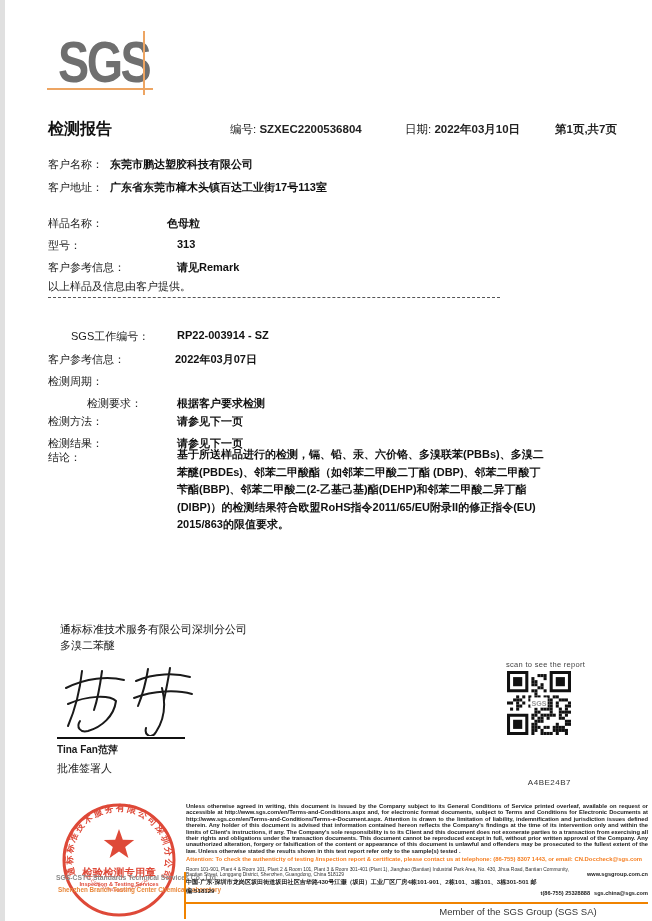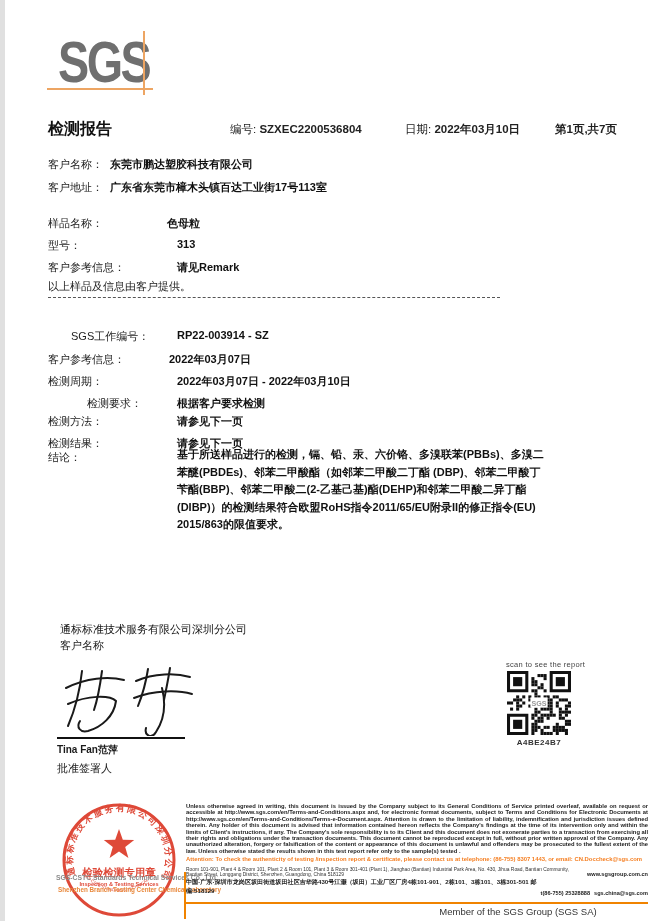--- a/index.html
+++ b/index.html
@@ -72,35 +72,34 @@
   <div class="abs val" style="left:177px;top:238px;">313</div>
   <div class="abs lbl" style="left:48px;top:260px;">客户参考信息：</div>
   <div class="abs val" style="left:177px;top:260px;">请见Remark</div>
   <div class="abs lbl" style="left:48px;top:279px;">以上样品及信息由客户提供。</div>
 
   <div class="abs dashed-sep" style="left:48px;top:297px;width:452px;"></div>
 
   <div class="abs lbl" style="left:48px;top:329px;margin-left:23px;">SGS工作编号：</div>
   <div class="abs val" style="left:177px;top:329px;">RP22-003914 - SZ</div>
   <div class="abs lbl" style="left:48px;top:352px;">客户参考信息：</div>
-  <div class="abs val" style="left:169px;top:352px;">2022年03月07日</div>
+  <div class="abs val" style="left:175px;top:352px;">2022年03月07日</div>
   <div class="abs lbl" style="left:48px;top:374px;">检测周期：</div>
-  <div class="abs val" style="left:177px;top:374px;">2022年03月07日 - 2022年03月10日</div>
   <div class="abs lbl" style="left:48px;top:396px;margin-left:39px;">检测要求：</div>
   <div class="abs val" style="left:177px;top:396px;">根据客户要求检测</div>
   <div class="abs lbl" style="left:48px;top:414px;">检测方法：</div>
   <div class="abs val" style="left:177px;top:414px;">请参见下一页</div>
   <div class="abs lbl" style="left:48px;top:436px;">检测结果：</div>
   <div class="abs val" style="left:177px;top:436px;">请参见下一页</div>
 
   <div class="abs lbl" style="left:48px;top:450px;">结论：</div>
   <div class="abs conclusion" style="left:177px;top:446px;">基于所送样品进行的检测，镉、铅、汞、六价铬、多溴联苯(PBBs)、多溴二苯醚(PBDEs)、邻苯二甲酸酯（如邻苯二甲酸二丁酯 (DBP)、邻苯二甲酸丁苄酯(BBP)、邻苯二甲酸二(2-乙基己基)酯(DEHP)和邻苯二甲酸二异丁酯(DIBP)）的检测结果符合欧盟RoHS指令2011/65/EU附录II的修正指令(EU) 2015/863的限值要求。</div>
 
   <div class="abs val" style="left:60px;top:622px;font-weight:400;">通标标准技术服务有限公司深圳分公司</div>
-  <div class="abs lbl" style="left:60px;top:638px;">客户名称</div>
+  <div class="abs lbl" style="left:60px;top:638px;">多溴二苯醚</div>
 
   <svg class="abs" style="left:58px;top:666px;" width="142" height="70" viewBox="0 0 142 70">
     <g fill="none" stroke="#1a1a1a" stroke-width="2" stroke-linecap="round">
       <path d="M8 22 C28 12, 50 10, 66 14"></path>
       <path d="M24 5 C22 24, 16 46, 10 60"></path>
       <path d="M44 5 C42 20, 40 32, 36 44"></path>
       <path d="M10 38 C30 29, 52 29, 58 35 C56 50, 44 61, 30 65 C22 67, 18 61, 22 55"></path>
       <path d="M78 15 C96 7, 118 7, 132 11"></path>
       <path d="M90 3 C88 16, 84 30, 80 40"></path>
       <path d="M112 2 C110 15, 108 24, 106 34"></path>
@@ -244,21 +243,21 @@
       <path d="M0 0h21v21H0z M3 3v15h15V3z" fill-rule="evenodd"></path>
       <rect x="6" y="6" width="9" height="9"></rect>
       <path d="M42 0h21v21H42z M45 3v15h15V3z" fill-rule="evenodd"></path>
       <rect x="48" y="6" width="9" height="9"></rect>
       <path d="M0 42h21v21H0z M3 45v15h15V45z" fill-rule="evenodd"></path>
       <rect x="6" y="48" width="9" height="9"></rect>
     </g>
     <rect x="23" y="26" width="17" height="10" fill="#fff"></rect>
     <text x="31.5" y="34" font-size="7" font-weight="700" fill="#9a9a9a" text-anchor="middle">SGS</text>
   </svg>
-  <div class="abs qr-serial" style="left:507px;top:738px;width:64px;text-align:center;font-weight:bold;">A4BE24B7</div>
+  <div class="abs qr-serial" style="left:507px;top:778px;width:64px;text-align:right;">A4BE24B7</div>
 
   <svg class="abs" style="left:60px;top:801px;opacity:.92;" width="118" height="118" viewBox="0 0 118 118">
     <defs>
       <path id="arcTop" d="M 16 76 A 47 47 0 1 1 102 76" fill="none"></path>
       <path id="arcBottom" d="M 23 72 A 44 44 0 0 0 95 72" fill="none"></path>
     </defs>
     <circle cx="59" cy="59" r="55" fill="none" stroke="#dc3a28" stroke-width="3"></circle>
     <polygon points="59,28 62.8,38.7 74.2,39.1 65.2,46 68.4,56.9 59,50.5 49.6,56.9 52.8,46 43.8,39.1 55.2,38.7" fill="#dc3a28"></polygon>
     <text font-size="9" font-weight="700" fill="#dc3a28" letter-spacing="2">
       <textPath href="#arcTop" startOffset="2">通标标准技术服务有限公司深圳分公司</textPath>

